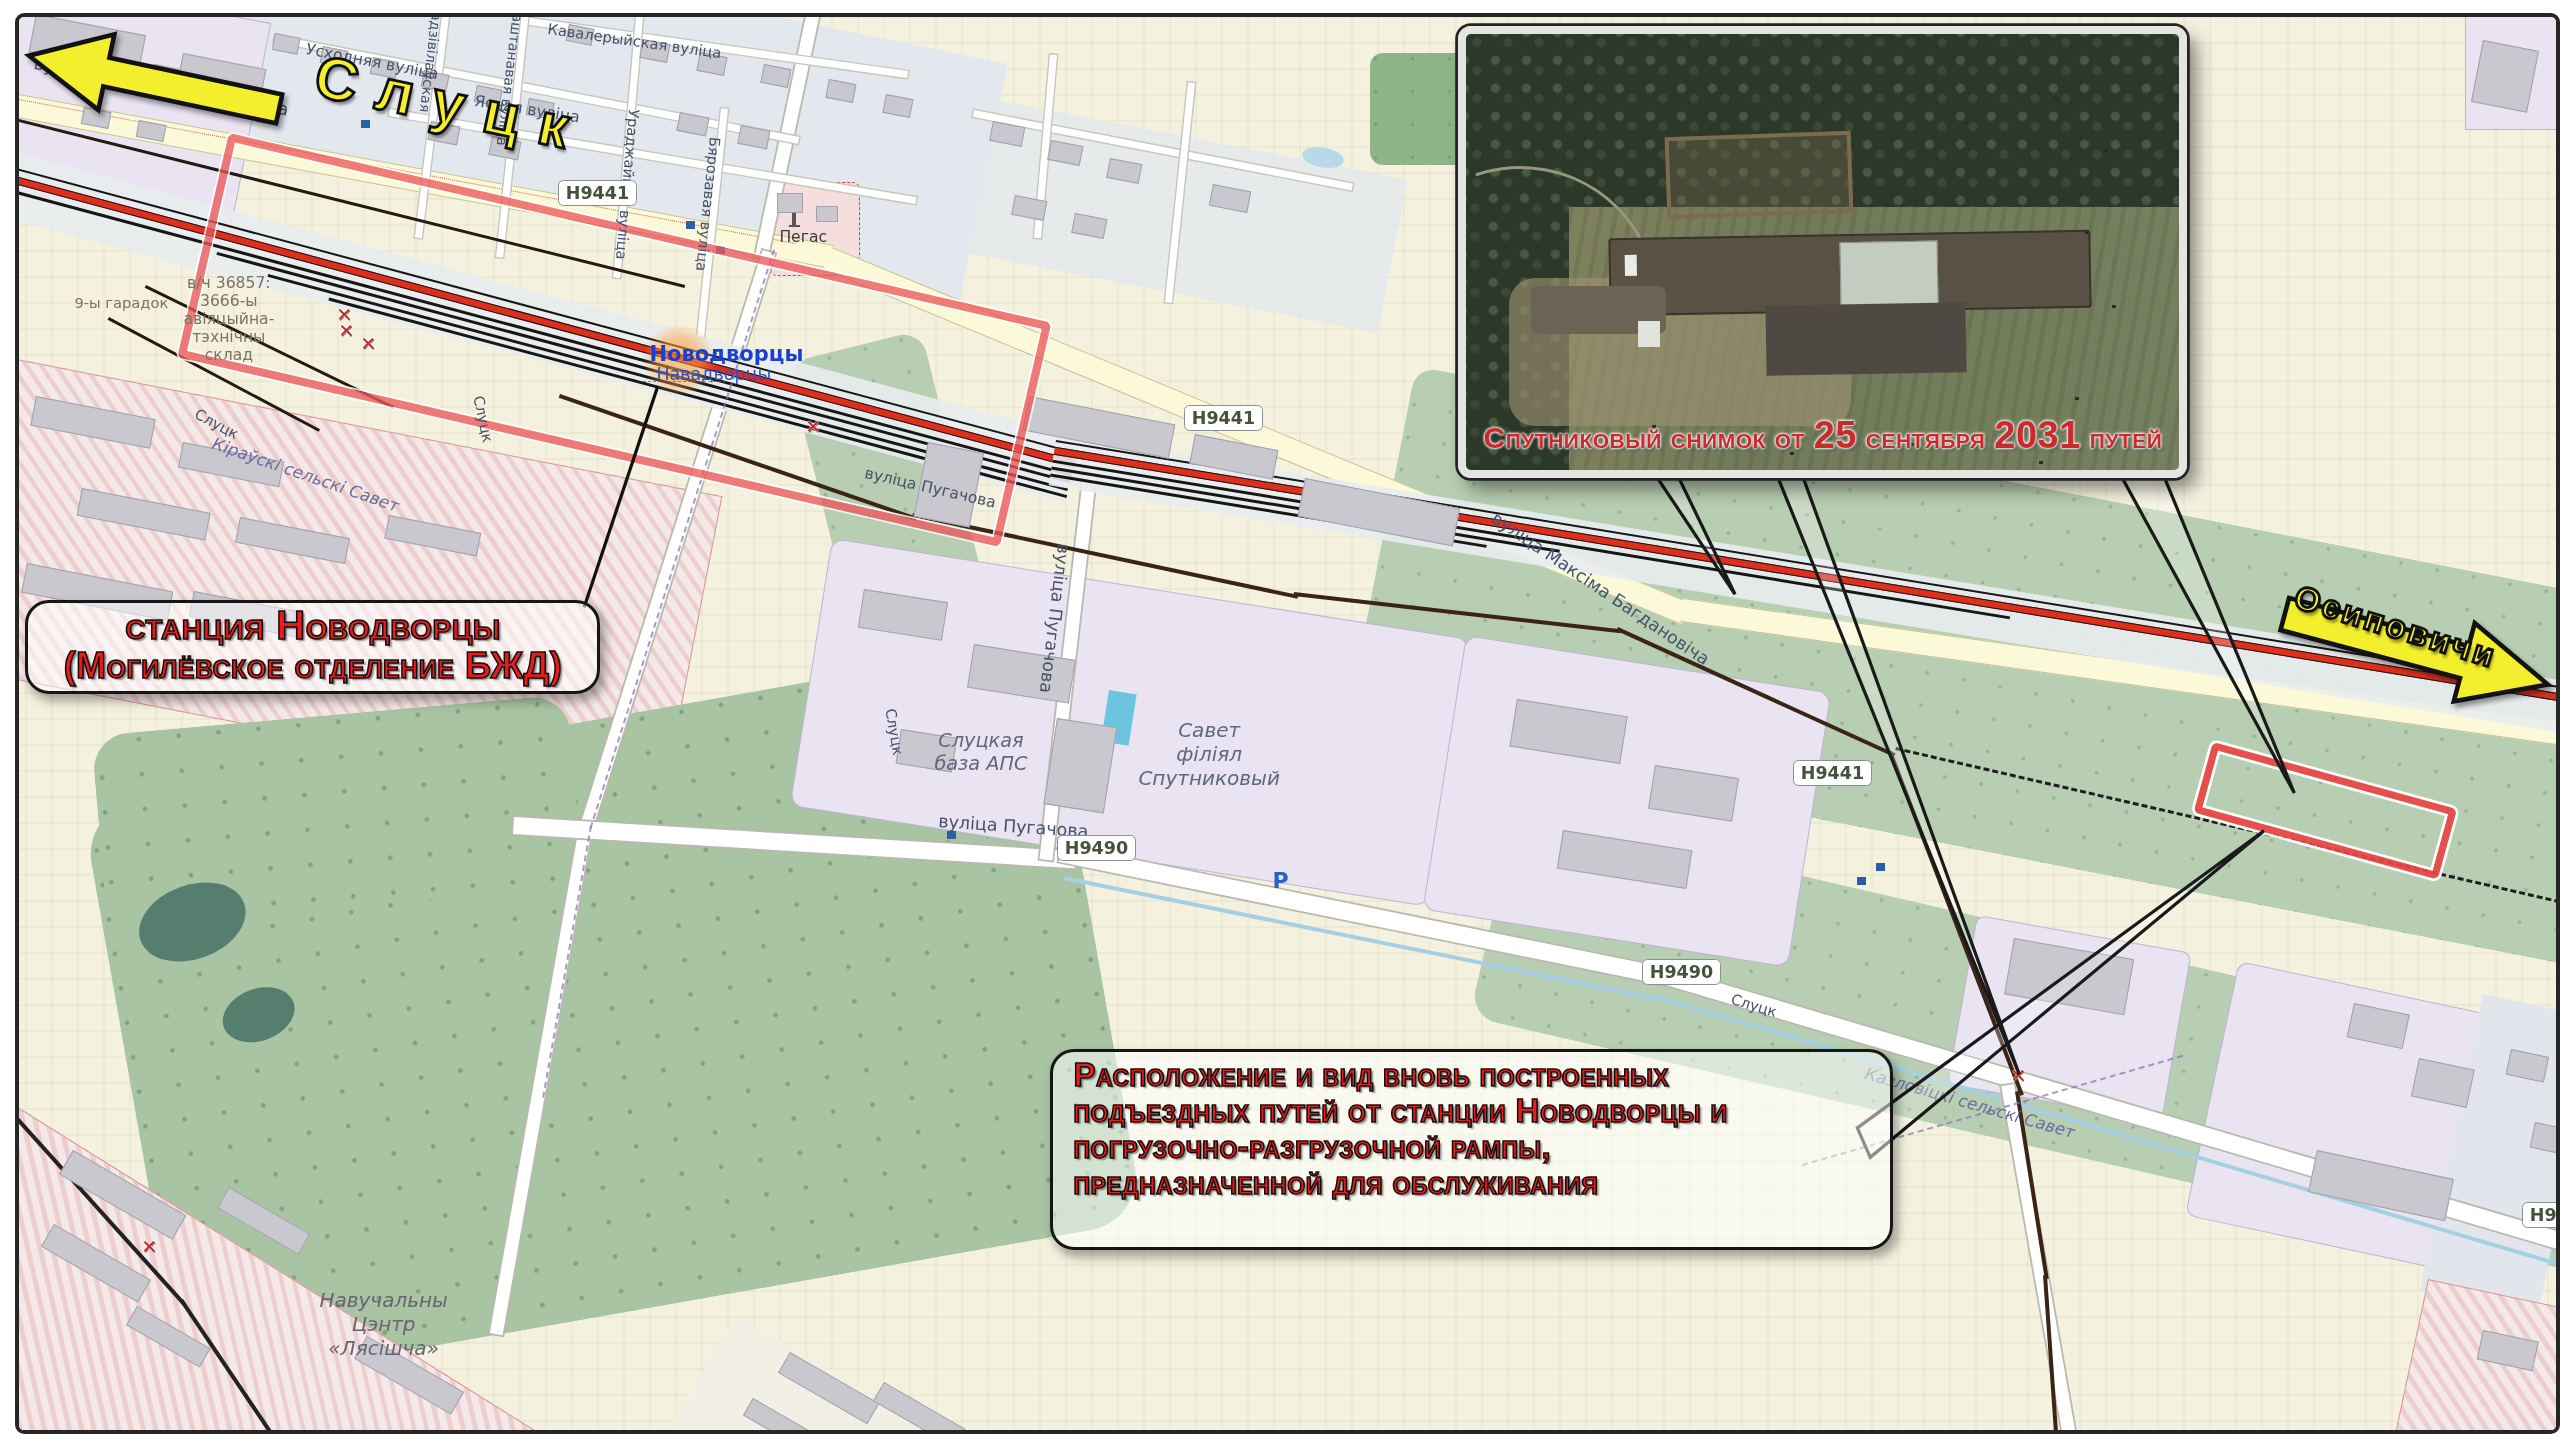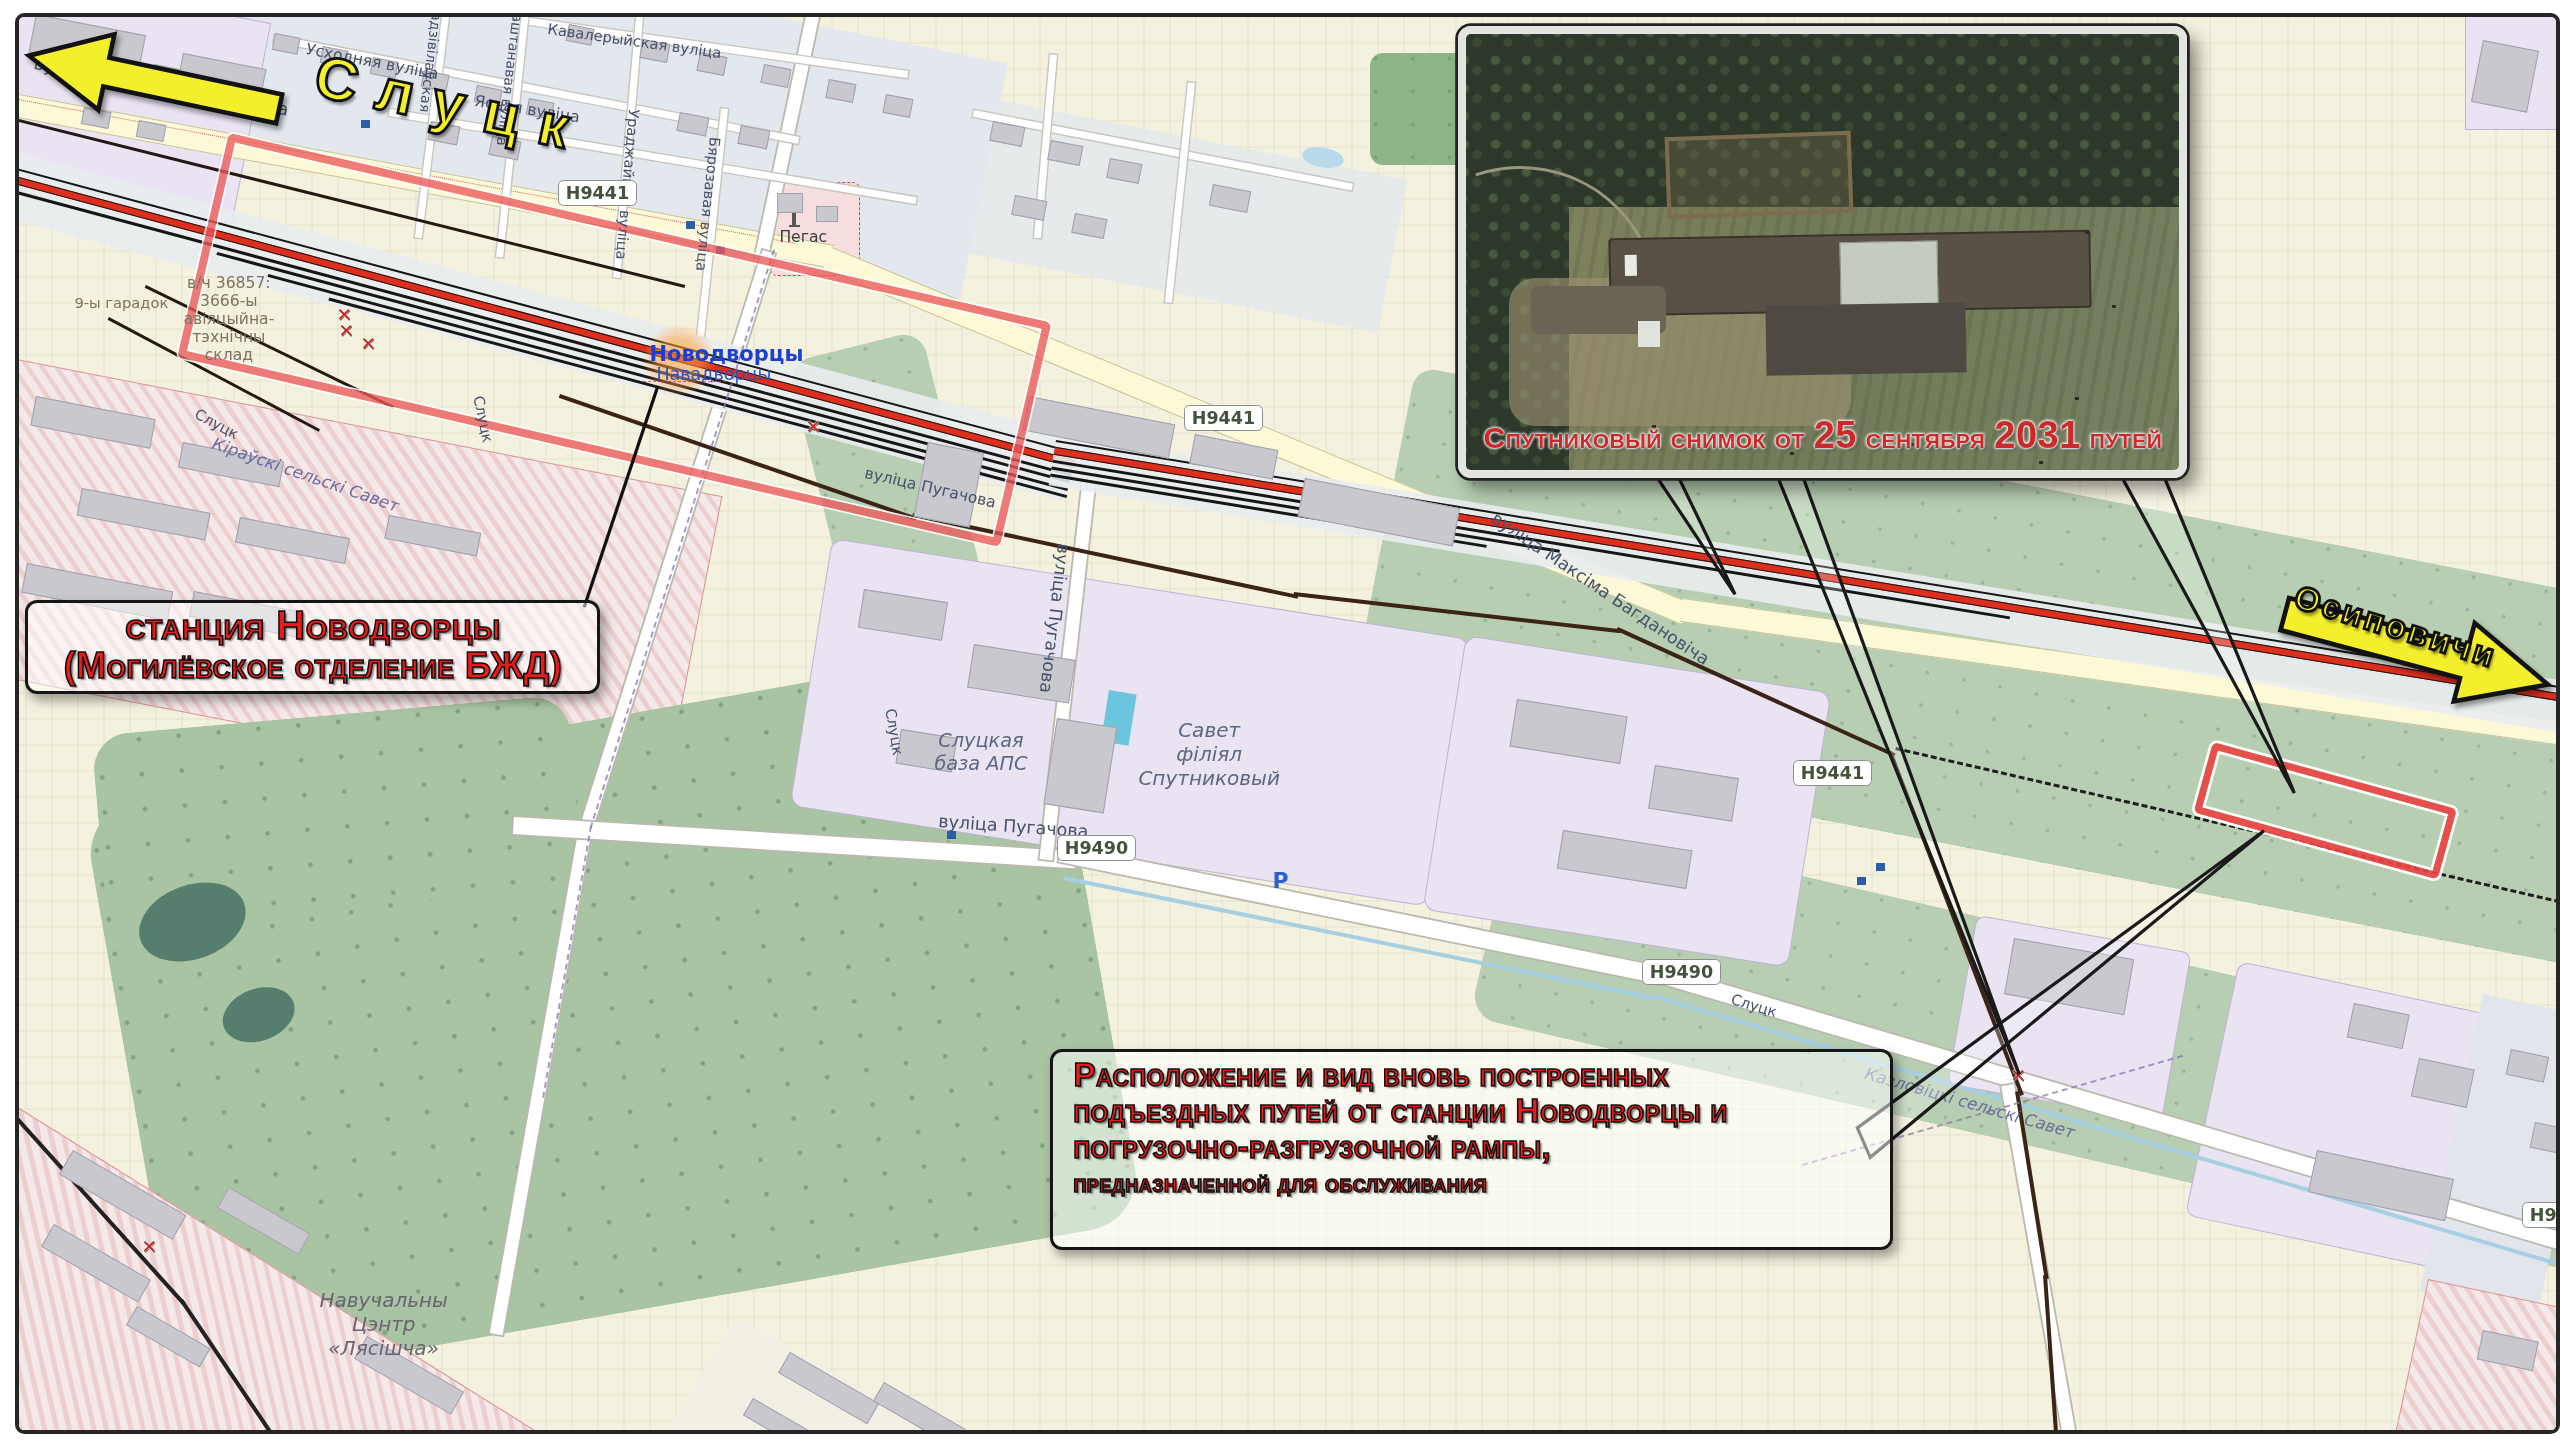--- a/index.html
+++ b/index.html
@@ -47,21 +47,21 @@
   .street{font-size:17.5px;}
   .ital{font-style:italic;color:#5d6880;}
   .millbl{color:#7b7461;font-size:15.6px;}
   .shield{position:absolute;background:#fff;border:1.8px solid #8e8e8e;border-radius:5.5px;
           padding:0 6.4px;font-weight:bold;font-size:17.5px;color:#44523e;line-height:24px;}
   .bnd{font-style:italic;color:#6b6b9e;font-size:16.6px;}
   .xing{position:absolute;color:#c22020;font-weight:bold;font-size:18.4px;
         text-shadow:0 0 1.8px #fff,0 0 1.8px #fff,0.9px 0.9px 0 #321;}
   .bus{position:absolute;width:8.3px;height:8.3px;background:#2b5ea7;}
   
-  .cbox{position:absolute;background:rgba(255,255,255,.5);border:3.7px solid #161616;border-radius:12px;
+  .cbox{position:absolute;background:rgba(255,255,255,.5);border:3.7px solid #161616;border-radius:24px;
         box-shadow:4.6px 6.4px 11px rgba(0,0,0,.35);}
   .redtxt{font-family:"Liberation Sans",sans-serif;font-variant:small-caps;font-weight:bold;color:#ee1a1a;
           -webkit-text-stroke:1.5px #0d0d0d;text-shadow:2.3px 2.3px 1.8px rgba(0,0,0,.45);letter-spacing:0.5px;}
   .arrowtxt{font-family:"Liberation Sans",sans-serif;font-weight:bold;color:#f3ef2c;
             -webkit-text-stroke:2.8px #101010;text-shadow:2.8px 3.7px 2.8px rgba(0,0,0,.4);}
   
   #sat{position:absolute;left:1459px;top:26px;width:713px;height:436px;border-radius:13px;
        border:8.3px solid #e4e4e1;box-shadow:0 0 0 2.8px #232323,9.2px 11px 18.4px rgba(0,0,0,.45);
        background:linear-gradient(100deg,#87855f,#6f7a58 45%,#778260);overflow:hidden;z-index:40;}
   #sat .inner{position:absolute;inset:0;border-radius:4.6px;overflow:hidden;
@@ -334,21 +334,21 @@
   </svg>
 
   <div class="cbox" style="left:26px;top:600px;width:569px;height:88px;z-index:35;text-align:center;">
     <div class="redtxt" style="font-size:40px;line-height:42px;margin-top:1.8px;">станция Новодворцы</div>
     <div class="redtxt" style="font-size:36px;line-height:39px;">(Могилёвское отделение БЖД)</div>
   </div>
   <div class="cbox" style="left:1051px;top:1049px;width:817px;height:190px;z-index:35;padding:5.5px 0 0 20px;">
     <div class="redtxt" style="font-size:33px;line-height:36px;">Расположение и вид вновь построенных</div>
     <div class="redtxt" style="font-size:33px;line-height:36px;">подъездных путей от станции Новодворцы и</div>
     <div class="redtxt" style="font-size:33px;line-height:36px;">погрузочно-разгрузочной рампы,</div>
-    <div class="redtxt" style="font-size:25px;line-height:36px;">предназначенной для обслуживания</div>
+    <div class="redtxt" style="font-size:33px;line-height:36px;">предназначенной для обслуживания</div>
   </div>
 
   <div id="sat">
     <div class="inner">
       <div class="satforest" style="left:-9.2px;top:-9.2px;width:105%;height:42%;border-radius:0 0 28px 16.6px;"></div>
       <div class="satforest" style="left:-11px;top:36%;width:16%;height:70%;border-radius:0 20px 11px 0;"></div>
       <div style="position:absolute;left:-14%;top:30%;width:40%;height:70%;border:3.7px solid #97967f;border-color:#97967f transparent transparent transparent;border-radius:50%;transform:rotate(28deg);"></div>
       <div style="position:absolute;left:6%;top:56%;width:48%;height:34%;background:#9b9170;opacity:.65;border-radius:26px;"></div>
       <div style="position:absolute;left:28%;top:23%;width:25%;height:17%;border:4.6px solid #7c6b4c;background:rgba(132,116,85,.3);transform:rotate(-2deg);"></div>
       <div style="position:absolute;left:20%;top:46%;width:67%;height:17%;background:#5a5146;border:2.8px solid #3a332a;transform:rotate(-1deg);border-radius:3.7px;">

